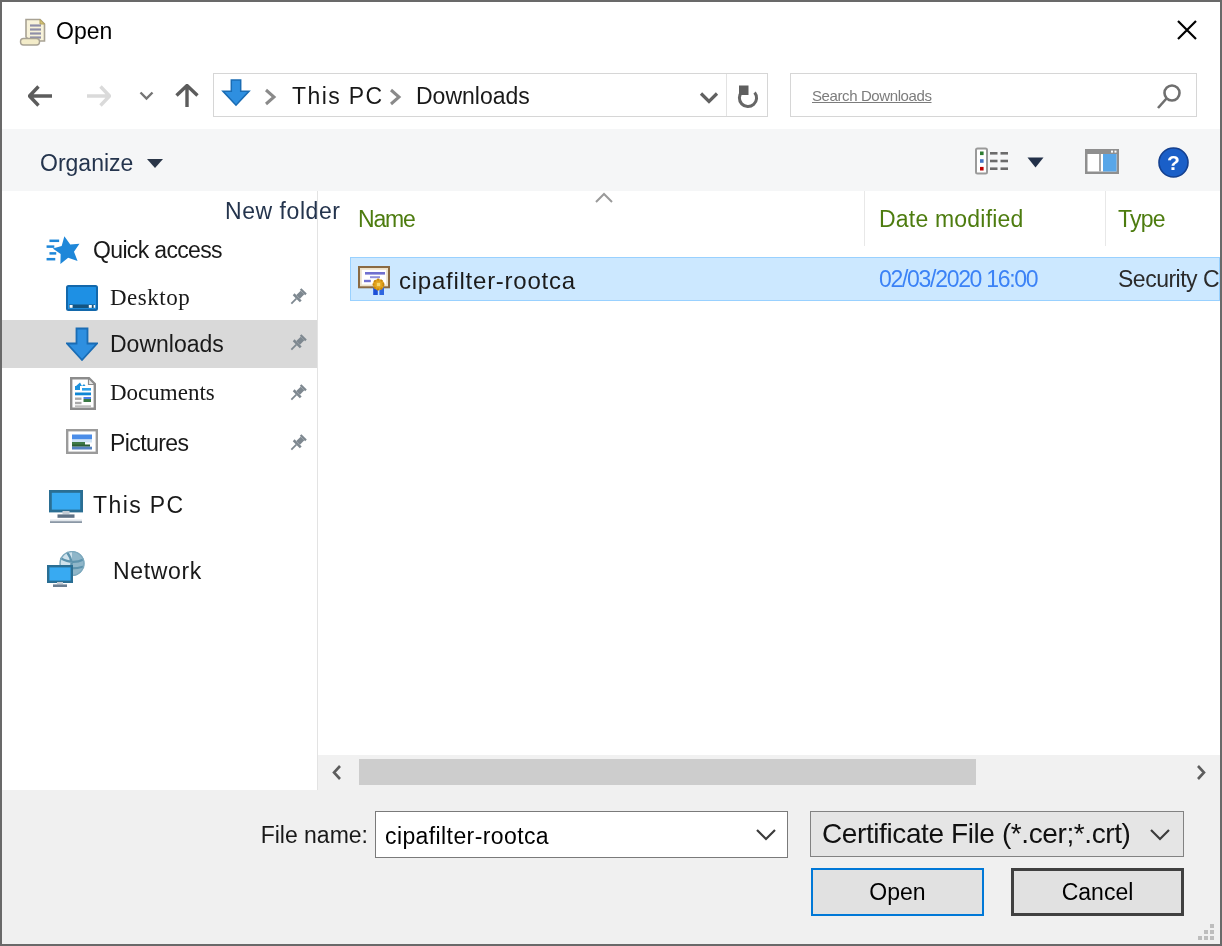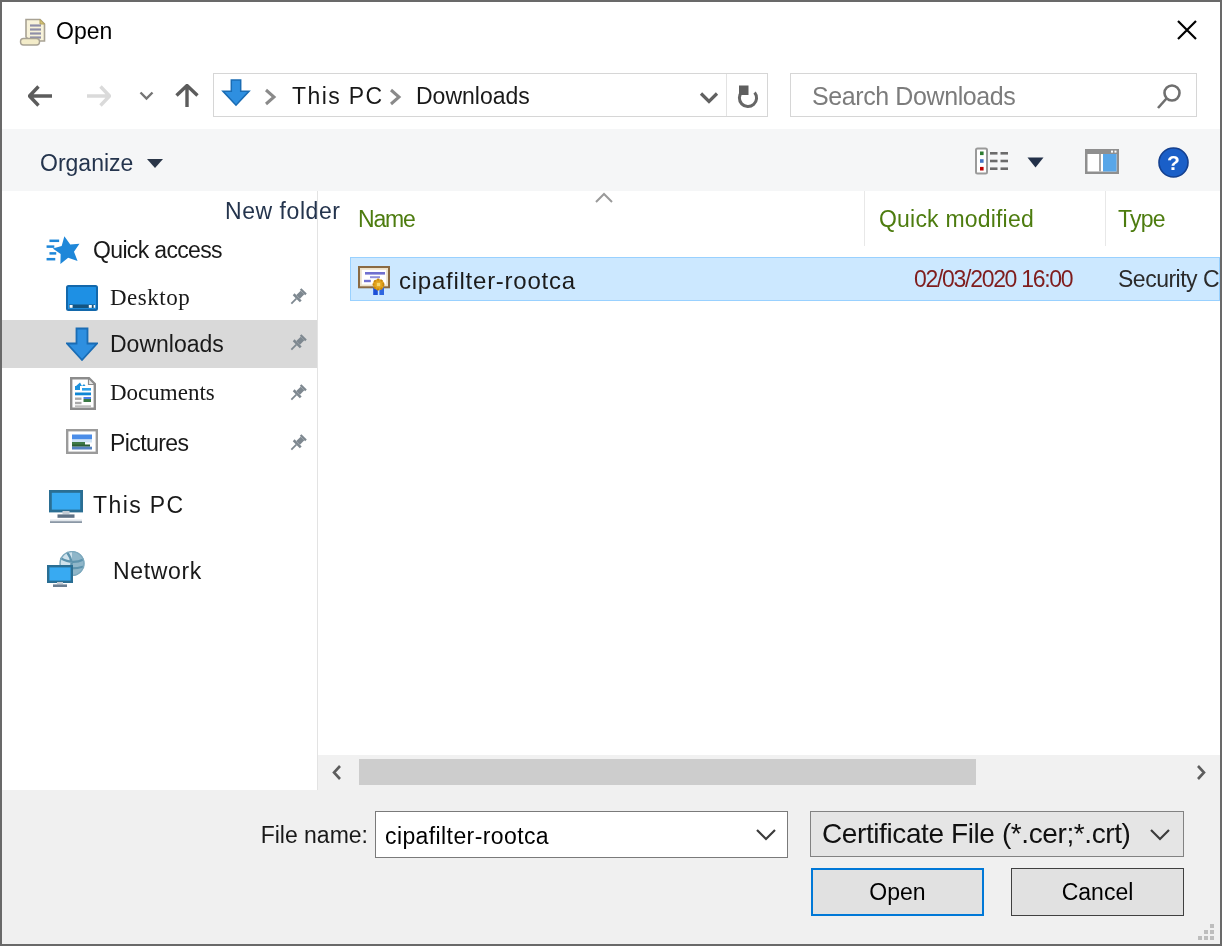--- a/index.html
+++ b/index.html
@@ -11,50 +11,50 @@
 }
 .abs { position:absolute; }
 .frame { position:absolute; left:0; top:0; width:1222px; height:946px;
   border:2px solid #696969; border-top-width:2px; z-index:60; pointer-events:none; }
 
 .title-text { left:56px; top:18px; font-size:23px; line-height:27px; color:#000; }
 
 .addrbar { left:213px; top:73px; width:555px; height:44px; border:1px solid #d6d6d6; background:#fff; }
 .searchbar { left:790px; top:73px; width:407px; height:44px; border:1px solid #d6d6d6; background:#fff; }
 .bc-text { top:83px; font-size:23px; line-height:26px; color:#191919; }
-.search-ph { left:812px; top:83px; font-size:25px; line-height:26px; letter-spacing:-0.4px; color:#7c7c7c; }
+.search-ph { left:812px; top:83px; font-size:15px; line-height:26px; letter-spacing:-0.4px; color:#7c7c7c;text-decoration:underline; }
 
 .toolbar { left:2px; top:129px; width:1218px; height:62px; background:#f5f6f7; }
 .tb-text { top:150px; font-size:23px; line-height:26px; color:#24344d;text-align:center; }
 
 .sidebar-sep { left:317px; top:191px; width:1px; height:599px; background:#e3e3e3; }
 .sel-side { left:2px; top:320px; width:315px; height:48px; background:#d9d9d9; }
 .side-text { font-size:23px; line-height:26px; color:#191919; }
 
 .hdr-text { top:206px; font-size:23px; line-height:26px; color:#4d7c0f; }
 .hdr-sep { top:191px; width:1px; height:55px; background:#e8e8e8; }
 
 .row-sel { left:350px; top:257px; width:870px; height:44px; background:#cce8ff; border:1px solid #99d1ff; }
 .row-name { left:399px; top:268px; font-size:24px; line-height:26px; letter-spacing:0.75px; color:#1b1b1b; }
-.row-date { left:914px; top:266px; font-size:23px; line-height:26px; letter-spacing:-1.3px; color:#7f1d1d; }
+.row-date { left:879px; top:266px; font-size:23px; line-height:26px; letter-spacing:-1.3px; color:#3b82f6; }
 .row-type { left:1118px; top:266px; width:102px; overflow:hidden; white-space:nowrap; font-size:23px; line-height:26px; letter-spacing:-0.5px; color:#2b2b2b; }
 
 .hscroll { left:318px; top:755px; width:902px; height:35px; background:#f1f1f1; }
 .hthumb { left:359px; top:759px; width:617px; height:26px; background:#cdcdcd; }
 
 .bottom { left:2px; top:790px; width:1218px; height:154px; background:#f0f0f0; }
 .fn-label { left:240px; top:822px; width:128px; font-size:23px; line-height:26px; color:#191919; text-align:right; }
 .fn-box { left:375px; top:811px; width:413px; height:47px; background:#fff; border:1px solid #7a7a7a; }
 .fn-text { left:385px; top:823px; font-size:23px; line-height:26px; letter-spacing:0.4px; color:#000; }
 .ft-box { left:810px; top:811px; width:374px; height:46px; background:#e5e5e5; border:1px solid #828282; }
 .ft-text { left:822px; top:821px; font-size:28px; line-height:26px; letter-spacing:-0.4px; color:#111; }
 .btn { height:48px; background:#e1e1e1; font-size:23px; color:#000;
   display:flex; align-items:center; justify-content:center; }
 .btn-open { left:811px; top:868px; width:173px; border:2px solid #0078d7; }
-.btn-cancel { left:1011px; top:868px; width:173px; border:1px solid #404040; }
+.btn-cancel { left:1011px; top:868px; width:173px; border:3px solid #404040; }
 </style>
 </head>
 <body>
 
   <svg class="abs" style="left:17px; top:16px;" width="32" height="32" viewBox="0 0 32 32" id="icoScroll">
     <path d="M9 3.5 L23 3.5 L27.5 8 L27.5 25 L13 25 L9 21 Z" fill="#f8f3da" stroke="#a8a294" stroke-width="1.6"></path>
     <path d="M23 3.5 L27.5 8 L23 8 Z" fill="#d6c478" stroke="#b3a35c" stroke-width="1"></path>
     <g stroke="#8f8fa8" stroke-width="2.2">
       <line x1="13" y1="9.5" x2="24" y2="9.5"></line>
       <line x1="13" y1="13.5" x2="24" y2="13.5"></line>
@@ -226,21 +226,21 @@
     <use href="#pinshape"></use>
   </svg>
   <svg class="abs pin" style="left:286px; top:433px;" width="22" height="22" viewBox="0 0 22 22">
     <use href="#pinshape"></use>
   </svg>
 
   <svg class="abs" style="left:594px; top:192px;" width="20" height="12" viewBox="0 0 20 12">
     <path d="M2 10 L10 2 L18 10" stroke="#9a9a9a" stroke-width="2" fill="none"></path>
   </svg>
   <div class="abs hdr-text" style="left:358px; letter-spacing:-1.2px;">Name</div>
-  <div class="abs hdr-text" style="left:879px; letter-spacing:0.2px;">Quick modified</div>
+  <div class="abs hdr-text" style="left:879px; letter-spacing:0.2px;">Date modified</div>
   <div class="abs hdr-text" style="left:1118px; letter-spacing:-0.8px;">Type</div>
   <div class="abs hdr-sep" style="left:864px;"></div>
   <div class="abs hdr-sep" style="left:1105px;"></div>
 
   <div class="abs row-sel"></div>
   <svg class="abs" style="left:357px; top:264px;" width="36" height="32" viewBox="0 0 36 32" id="icoCert">
     <rect x="1" y="2" width="32" height="22.3" fill="#8a6a42"></rect>
     <rect x="3" y="4" width="28" height="18.3" fill="#ede2cb"></rect>
     <rect x="4.8" y="5.8" width="24.4" height="14.7" fill="#ffffff"></rect>
     <rect x="8" y="8" width="20" height="2.6" fill="#7070d0"></rect>

